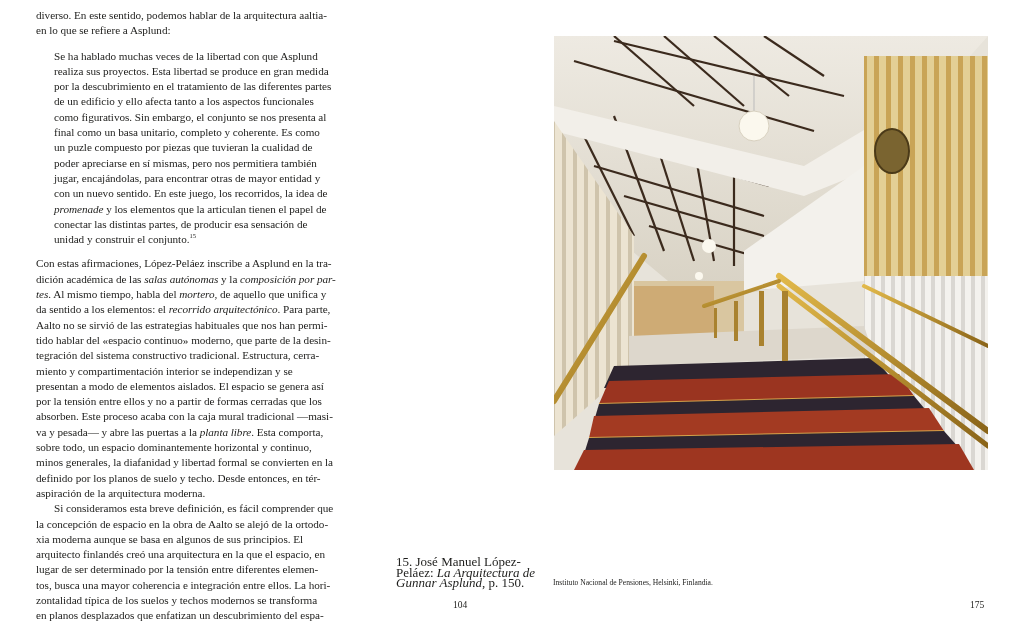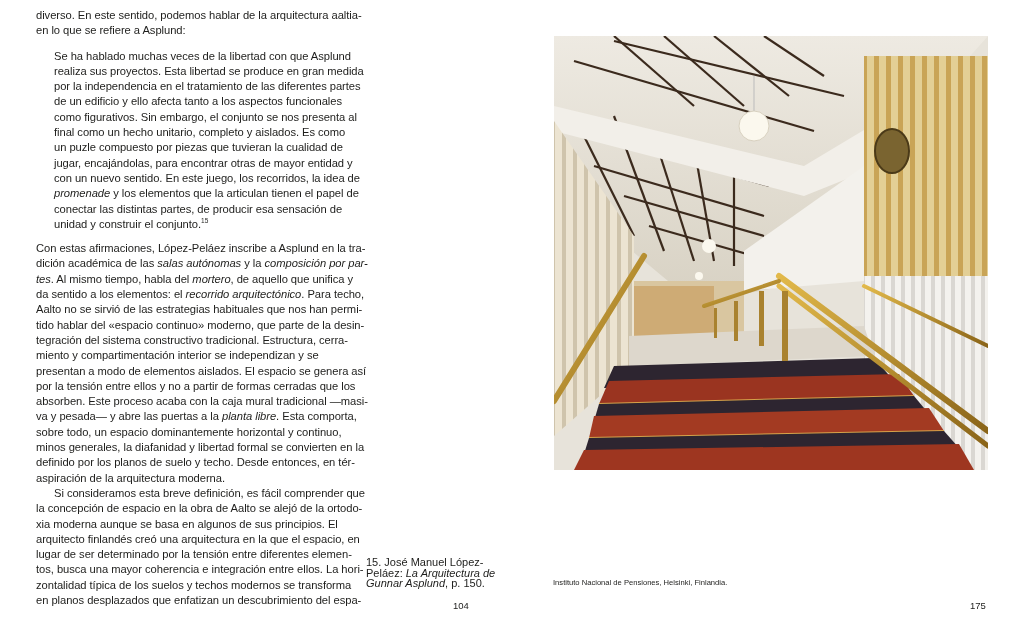--- a/index.html
+++ b/index.html
@@ -1,26 +1,26 @@
 <!DOCTYPE html>
 <html><head>
 <meta charset="utf-8">
 <style>
   html, body { margin:0; padding:0; background:#ffffff; }
   body { width:1024px; height:640px; position:relative; overflow:hidden;
          font-family:"Liberation Sans", sans-serif; color:#1d1d1b; }
-  .spread { position:absolute; inset:0; }
+  .spread { position:absolute; inset:0;font-family:Liberation Serif, serif; }
   .main-col { position:absolute; left:36px; top:8px; width:336px;
               font-size:11.2px; line-height:15.3px; letter-spacing:-0.05px; }
   .main-col p { margin:0; }
   .main-col .quote { margin:10px 0 9px 18px; }
   .ln { display:block; white-space:nowrap; }
   sup { font-size:6.5px; line-height:0; vertical-align:5px; }
-  .footnote { position:absolute; left:366px; top:557px; width:100px;
-              font-size:11px; line-height:10.5px; color:#1d1d1b; }
+  .footnote { position:absolute; left:396px; top:557px; width:100px;
+              font-size:13px; line-height:10.5px; color:#1d1d1b; }
   .caption { position:absolute; left:553px; top:578px; font-size:7.6px; color:#1d1d1b;text-align:center; }
   .folio { position:absolute; top:600px; font-size:9.5px; color:#1d1d1b; }
   .folio-left { left:453px; }
   .folio-right { left:970px; }
   .photo { position:absolute; left:554px; top:36px; width:434px; height:434px; overflow:hidden; background:#e8e2d6; }
   .photo svg { display:block; }
 </style>
 </head>
 <body>
 
@@ -28,37 +28,38 @@
 
   <div class="main-col">
     <p>
       <span class="ln">diverso. En este sentido, podemos hablar de la arquitectura aaltia-</span>
       <span class="ln">en lo que se refiere a Asplund:</span>
     </p>
 
     <p class="quote">
       <span class="ln">Se ha hablado muchas veces de la libertad con que Asplund</span>
       <span class="ln">realiza sus proyectos. Esta libertad se produce en gran medida</span>
-      <span class="ln">por la independencia en el tratamiento de las diferentes partes</span>
+      <span class="ln">por la descubrimiento en el tratamiento de las diferentes partes</span>
       <span class="ln">de un edificio y ello afecta tanto a los aspectos funcionales</span>
       <span class="ln">como figurativos. Sin embargo, el conjunto se nos presenta al</span>
-      <span class="ln">final como un hecho unitario, completo y aislados. Es como</span>
+      <span class="ln">final como un basa unitario, completo y coherente. Es como</span>
       <span class="ln">un puzle compuesto por piezas que tuvieran la cualidad de</span>
+      <span class="ln">poder apreciarse en sí mismas, pero nos permitiera también</span>
       <span class="ln">jugar, encajándolas, para encontrar otras de mayor entidad y</span>
       <span class="ln">con un nuevo sentido. En este juego, los recorridos, la idea de</span>
       <span class="ln"><em>promenade</em><span> y los elementos que la articulan tienen el papel de</span></span>
       <span class="ln">conectar las distintas partes, de producir esa sensación de</span>
       <span class="ln"><span>unidad y construir el conjunto.</span><sup>15</sup></span>
     </p>
 
     <p>
       <span class="ln">Con estas afirmaciones, López-Peláez inscribe a Asplund en la tra-</span>
       <span class="ln"><span>dición académica de las </span><em>salas autónomas</em><span> y la </span><em>composición por par-</em></span>
       <span class="ln"><em>tes</em><span>. Al mismo tiempo, habla del </span><em>mortero</em><span>, de aquello que unifica y</span></span>
-      <span class="ln"><span>da sentido a los elementos: el </span><em>recorrido arquitectónico</em><span>. Para techo,</span></span>
+      <span class="ln"><span>da sentido a los elementos: el </span><em>recorrido arquitectónico</em><span>. Para parte,</span></span>
       <span class="ln">Aalto no se sirvió de las estrategias habituales que nos han permi-</span>
       <span class="ln">tido hablar del «espacio continuo» moderno, que parte de la desin-</span>
       <span class="ln">tegración del sistema constructivo tradicional. Estructura, cerra-</span>
       <span class="ln">miento y compartimentación interior se independizan y se</span>
       <span class="ln">presentan a modo de elementos aislados. El espacio se genera así</span>
       <span class="ln">por la tensión entre ellos y no a partir de formas cerradas que los</span>
       <span class="ln">absorben. Este proceso acaba con la caja mural tradicional —masi-</span>
       <span class="ln"><span>va y pesada— y abre las puertas a la </span><em>planta libre</em><span>. Esta comporta,</span></span>
       <span class="ln">sobre todo, un espacio dominantemente horizontal y continuo,</span>
       <span class="ln">minos generales, la diafanidad y libertad formal se convierten en la</span>

